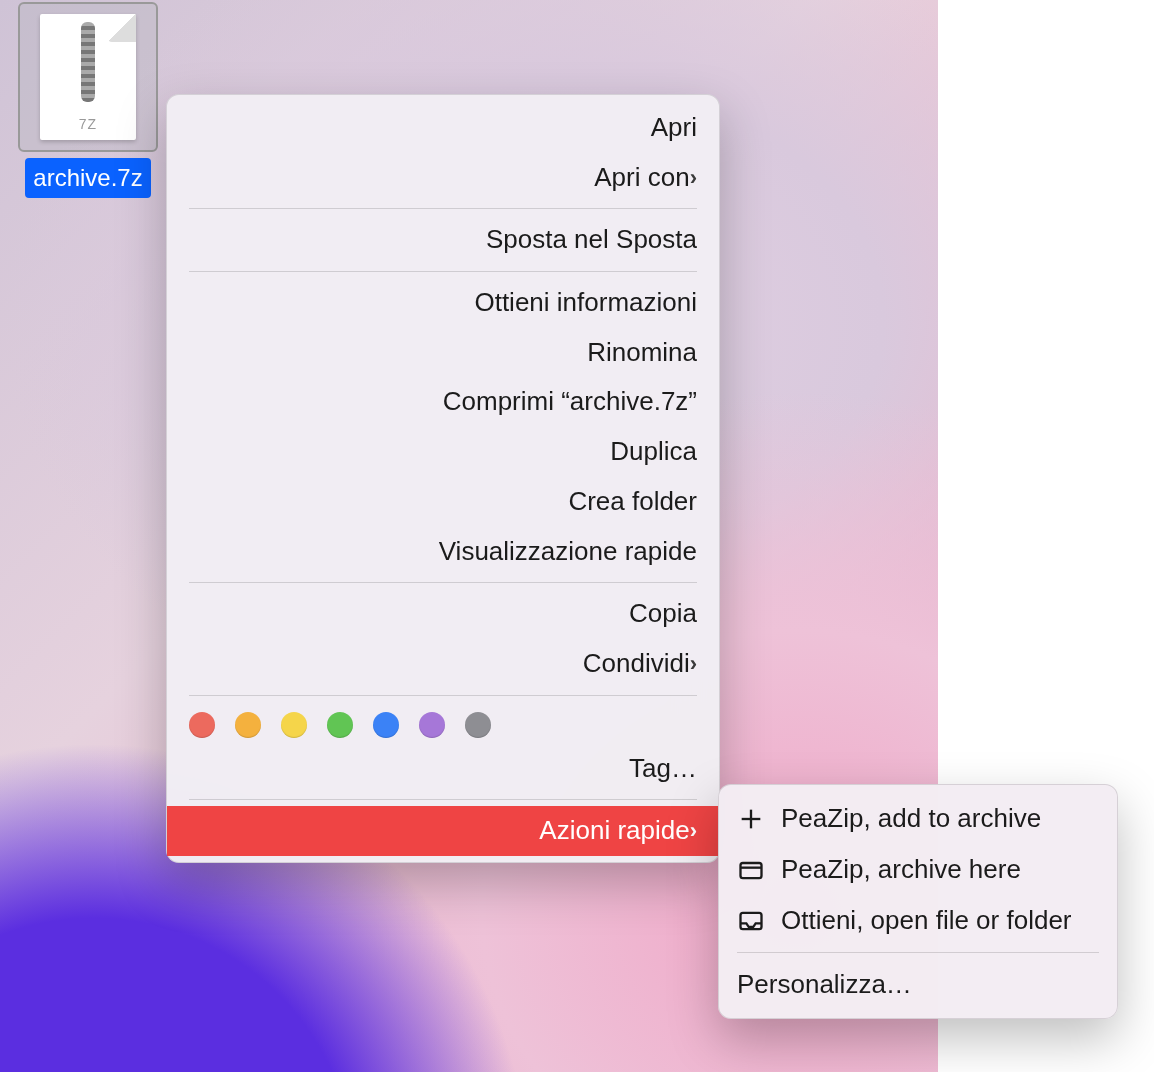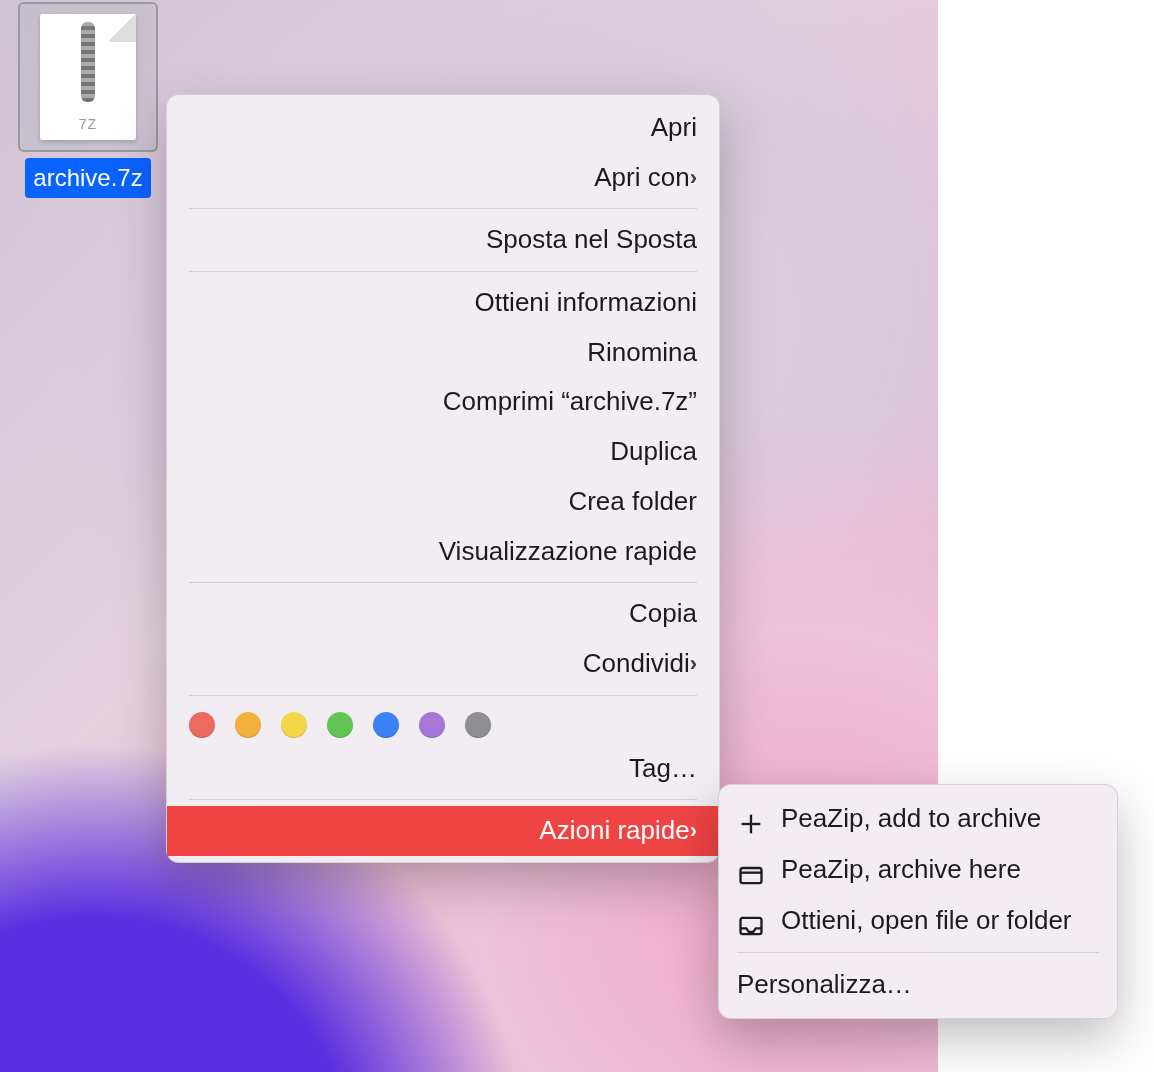--- a/index.html
+++ b/index.html
@@ -138,21 +138,21 @@
     top: 784px;
     width: 400px;
     background: rgba(243,237,243,0.98);
     border: 1px solid rgba(0,0,0,0.12);
     border-radius: 13px;
     box-shadow: 0 20px 50px rgba(0,0,0,0.25);
     padding: 8px 0;
   }
   .sub-item {
     display: flex;
-    align-items: flex-end;
+    align-items: center;
     gap: 16px;
     padding: 6px 18px;
     font-size: 26px;
     color: #1b1b1b;
     line-height: 1.5;
     cursor: default;
   }
   .sub-icon {
     width: 28px; height: 28px;
     flex: 0 0 28px;

